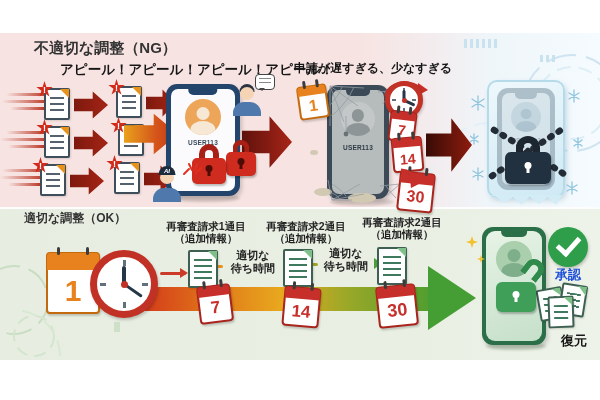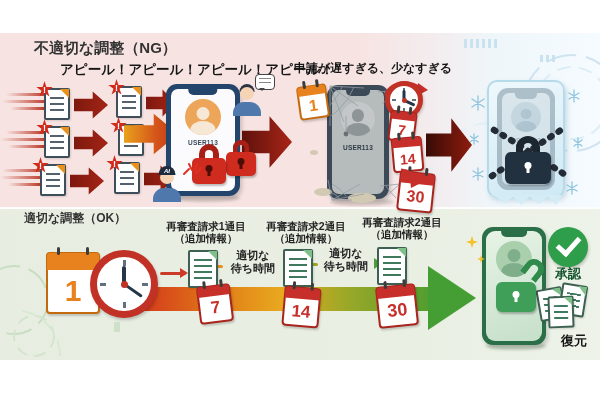--- a/index.html
+++ b/index.html
@@ -459,21 +459,21 @@
   </div>
   <div class="lock gopen" style="left:496px;top:270px;width:40px;height:46px;z-index:3;">
     <i class="shackle" style="width:20px;height:20px;border-width:6px;"></i>
     <i class="body" style="top:12px;height:30px;border-radius:6px;"></i>
     <i class="key" style="top:21px;"></i>
   </div>
   <i class="spark" style="left:466px;top:236px;width:12px;height:12px;"></i>
   <i class="spark" style="left:477px;top:255px;width:8px;height:8px;"></i>
 
   <div class="check" style="left:548px;top:227px;width:40px;height:40px;"></div>
-  <div class="txt ctr" style="left:542px;top:268px;width:52px;font-size:13px;color:#14532d;font-family:Liberation Mono, monospace;">承認</div>
+  <div class="txt ctr" style="left:542px;top:268px;width:52px;font-size:13px;color:#1d4ed8;">承認</div>
   <div class="doc gdoc" style="left:538px;top:288px;width:26px;height:32px;transform:rotate(-10deg);">
       <i class="fold"></i>
       <i class="lines"></i>
     </div>
   <div class="doc gdoc" style="left:560px;top:284px;width:26px;height:32px;transform:rotate(9deg);">
       <i class="fold"></i>
       <i class="lines"></i>
     </div>
   <div class="doc gdoc" style="left:548px;top:296px;width:26px;height:32px;transform:rotate(-2deg);z-index:2;">
       <i class="fold"></i>

